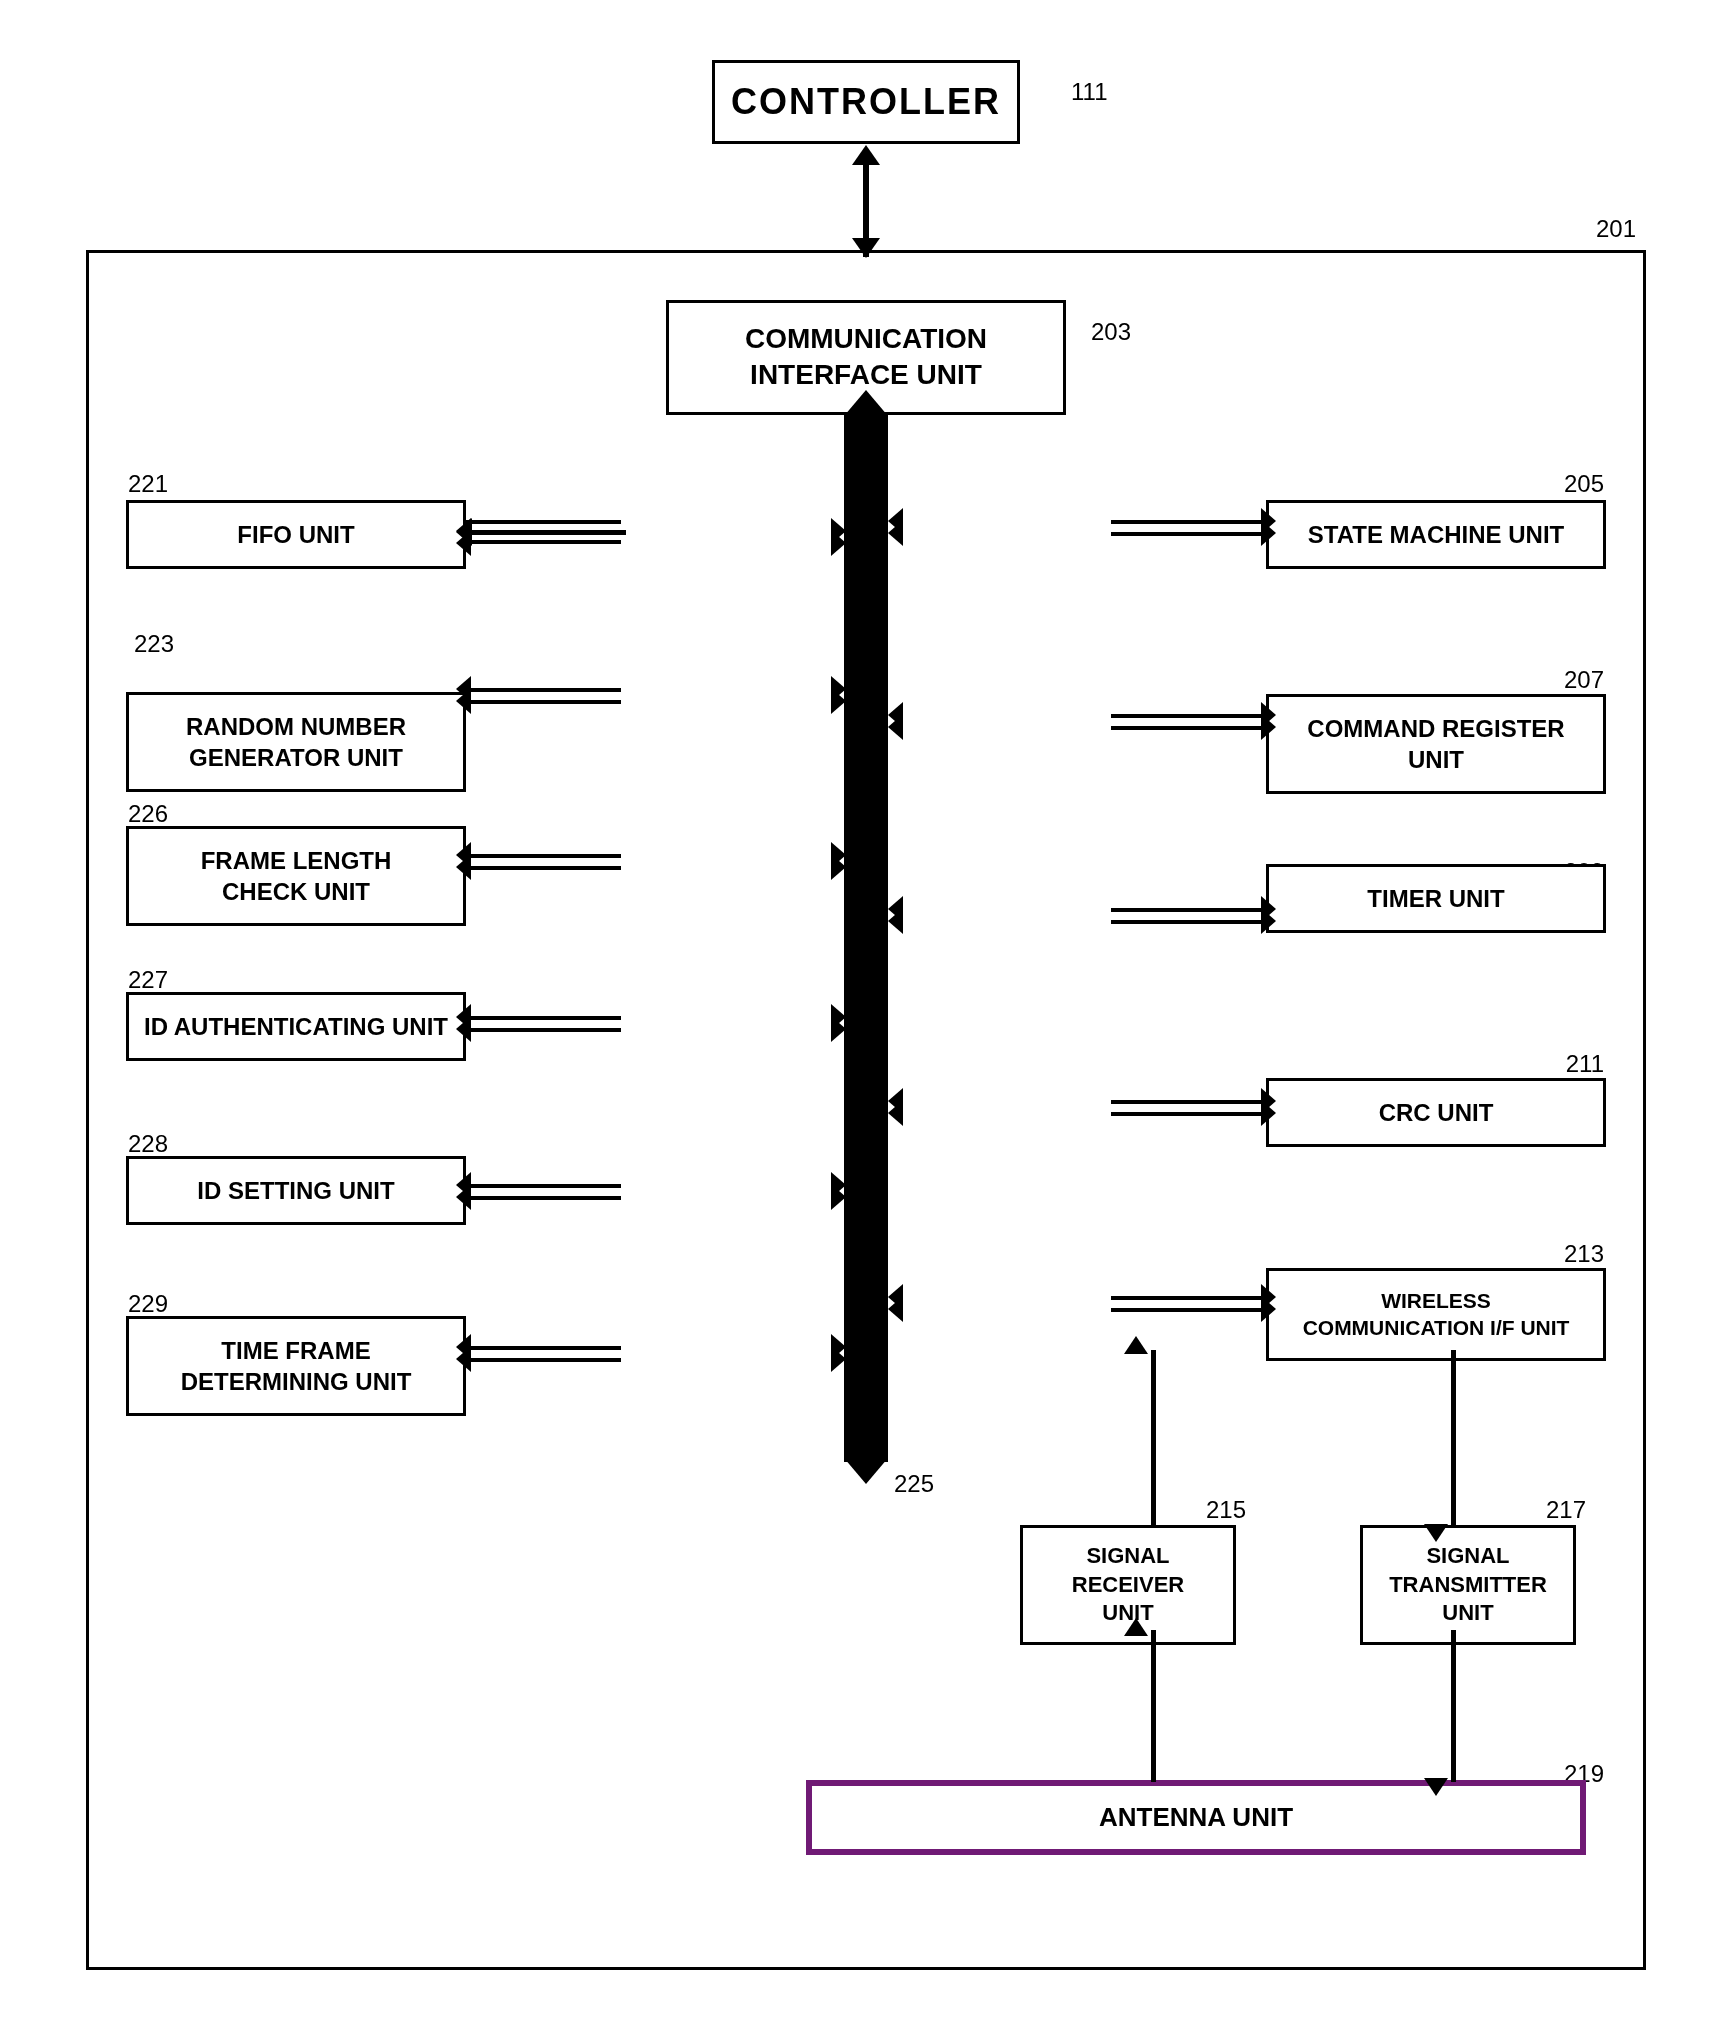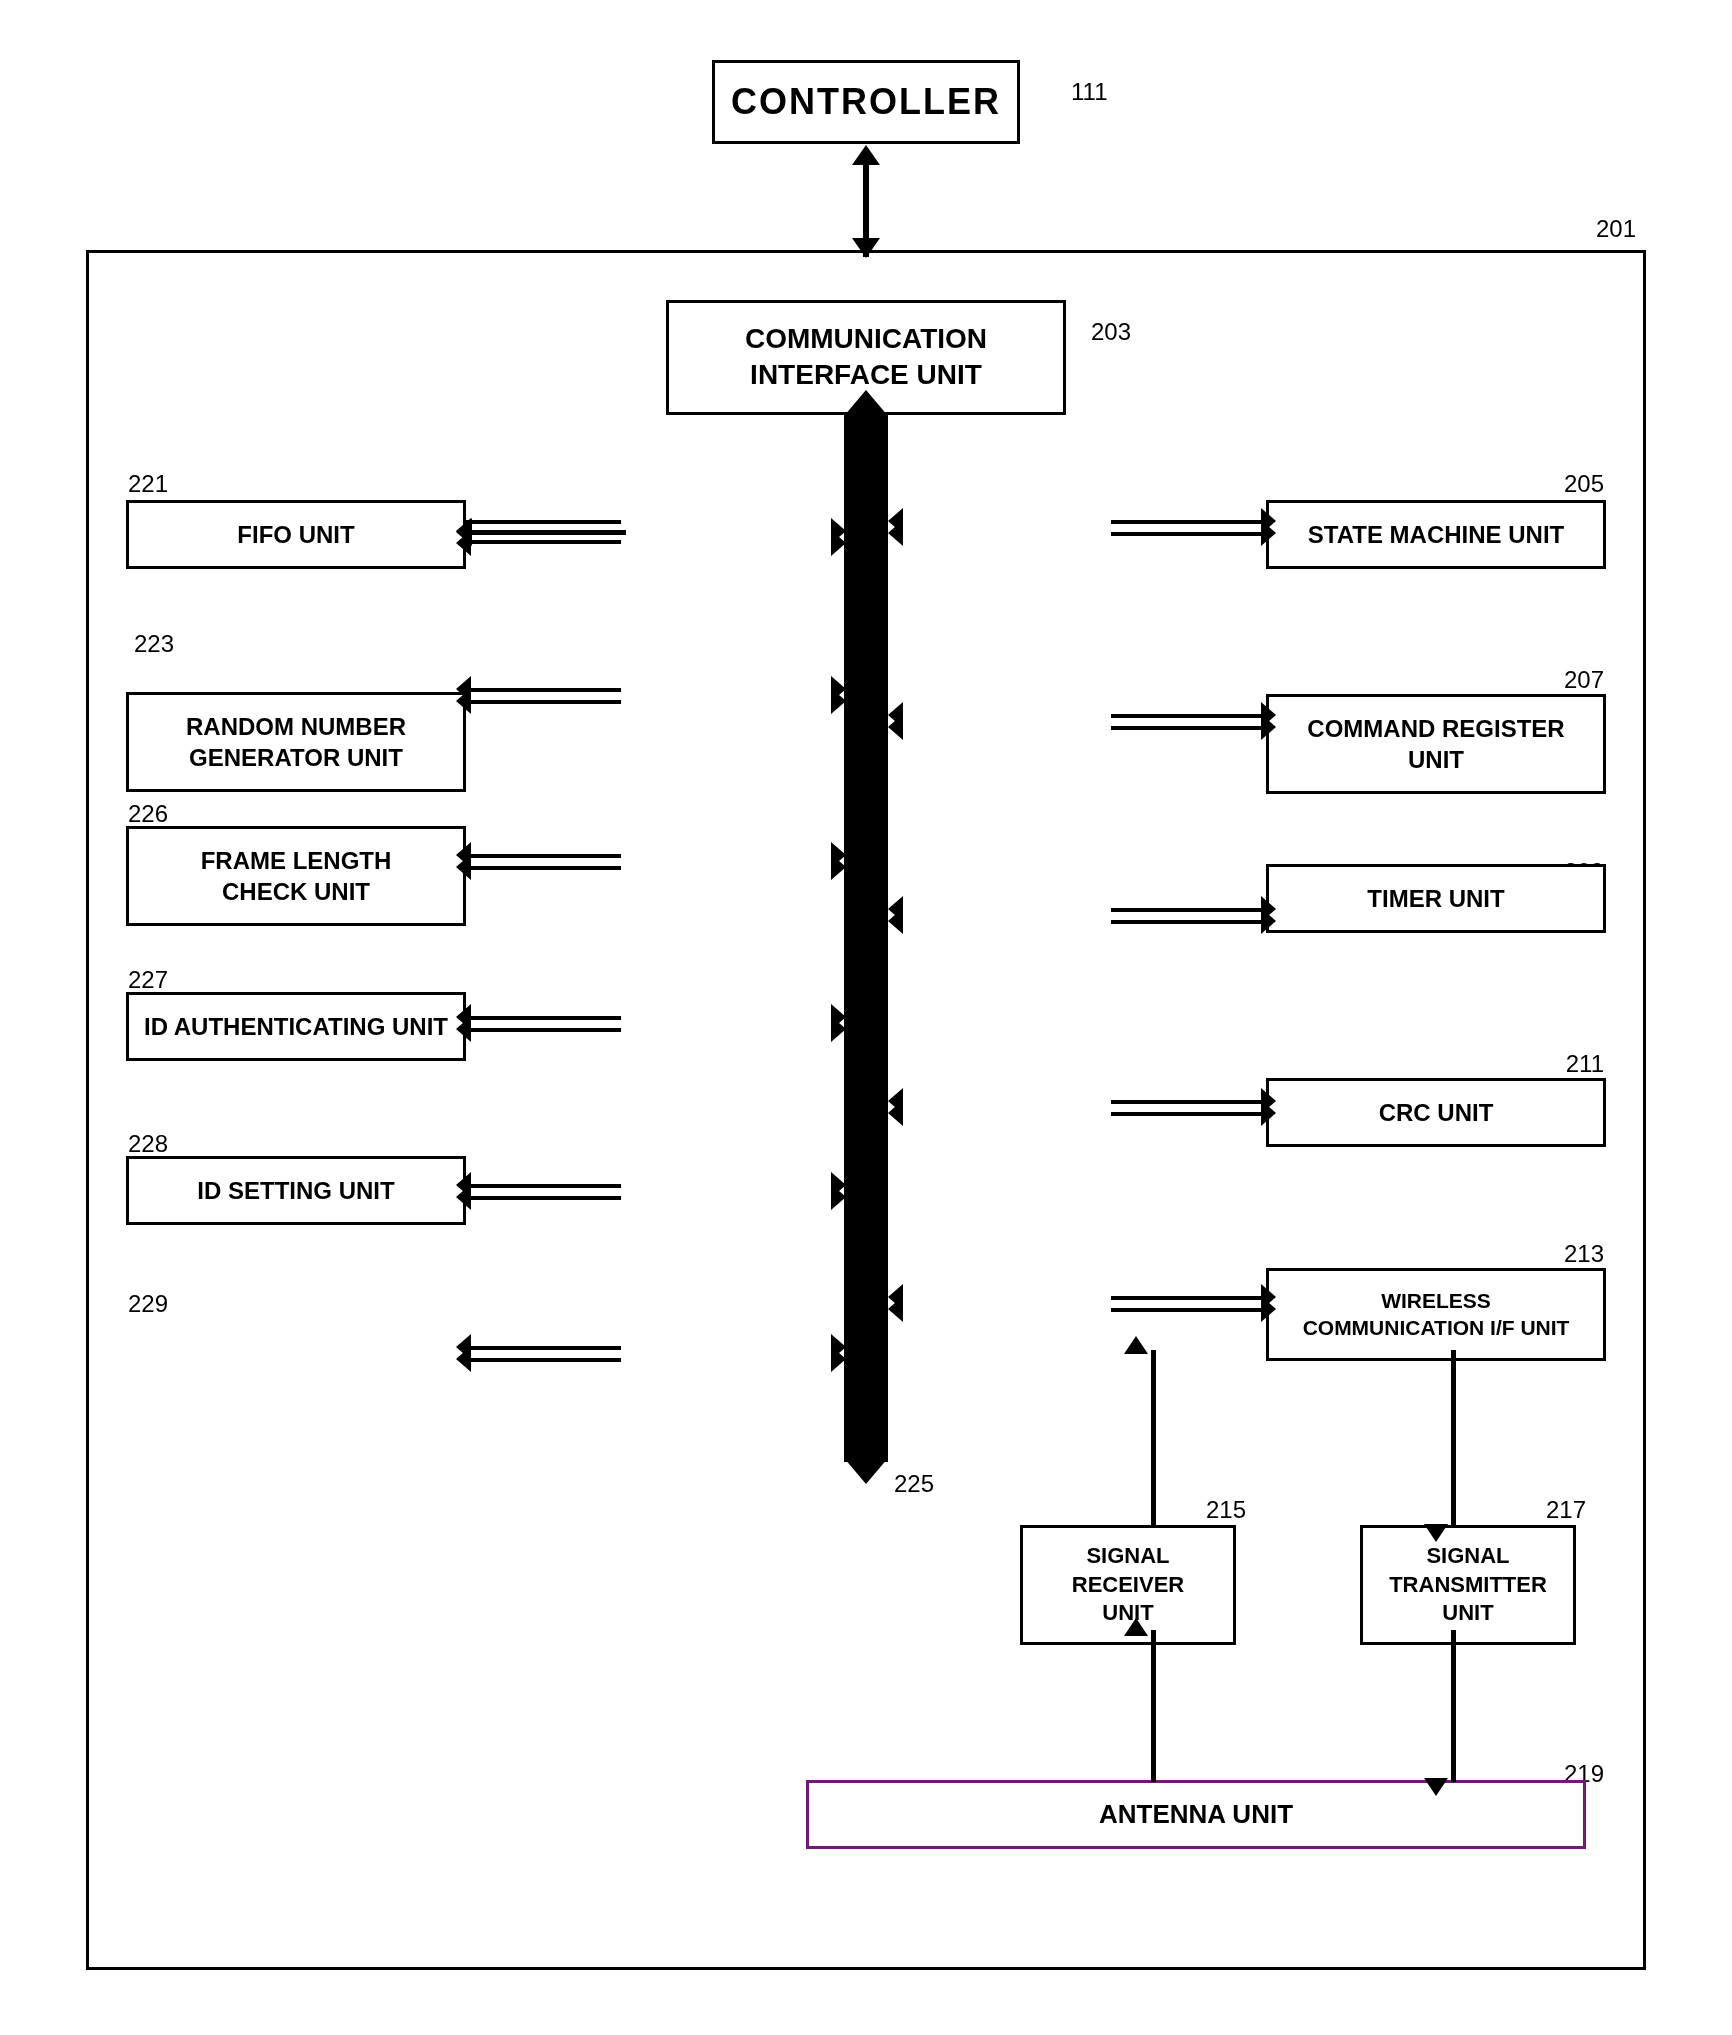--- a/index.html
+++ b/index.html
@@ -113,21 +113,21 @@
       background: #fff;
       font-size: 22px;
       font-weight: bold;
       line-height: 1.3;
     }
 
     
     .antenna-box {
       position: absolute;
       width: 380px;
-      border: 3px solid #701a75;
+      border: 6px solid #701a75;
       text-align: center;
       padding: 16px 8px;
       background: #fff;
       font-size: 26px;
       font-weight: bold;
     }
   </style>
 </head>
 <body>
 
@@ -216,20 +216,23 @@
   </div>
 
   <div style="position:absolute; top:1144px; left:400px; width:155px; height:4px; background:#000;"></div>
   <div style="position:absolute; top:1156px; left:400px; width:155px; height:4px; background:#000;"></div>
   <div style="position:absolute; top:1132px; left:390px; border-top:13px solid transparent; border-bottom:13px solid transparent; border-right:15px solid #000; width:0; height:0;"></div>
   <div style="position:absolute; top:1144px; left:390px; border-top:13px solid transparent; border-bottom:13px solid transparent; border-right:15px solid #000; width:0; height:0;"></div>
   <div style="position:absolute; top:1132px; left:calc(50% - 35px); border-top:13px solid transparent; border-bottom:13px solid transparent; border-left:15px solid #000; width:0; height:0;"></div>
   <div style="position:absolute; top:1144px; left:calc(50% - 35px); border-top:13px solid transparent; border-bottom:13px solid transparent; border-left:15px solid #000; width:0; height:0;"></div>
 
   <span class="ref" style="top:1250px; left:62px;">229</span>
+  <div class="left-box" style="top:1276px;">
+    <span>TIME FRAME<br>DETERMINING UNIT</span>
+  </div>
 
   <div style="position:absolute; top:1306px; left:400px; width:155px; height:4px; background:#000;"></div>
   <div style="position:absolute; top:1318px; left:400px; width:155px; height:4px; background:#000;"></div>
   <div style="position:absolute; top:1294px; left:390px; border-top:13px solid transparent; border-bottom:13px solid transparent; border-right:15px solid #000; width:0; height:0;"></div>
   <div style="position:absolute; top:1306px; left:390px; border-top:13px solid transparent; border-bottom:13px solid transparent; border-right:15px solid #000; width:0; height:0;"></div>
   <div style="position:absolute; top:1294px; left:calc(50% - 35px); border-top:13px solid transparent; border-bottom:13px solid transparent; border-left:15px solid #000; width:0; height:0;"></div>
   <div style="position:absolute; top:1306px; left:calc(50% - 35px); border-top:13px solid transparent; border-bottom:13px solid transparent; border-left:15px solid #000; width:0; height:0;"></div>
 
   <span class="ref" style="top:430px; right:62px;">205</span>
   <div class="right-box" style="top:460px;">

